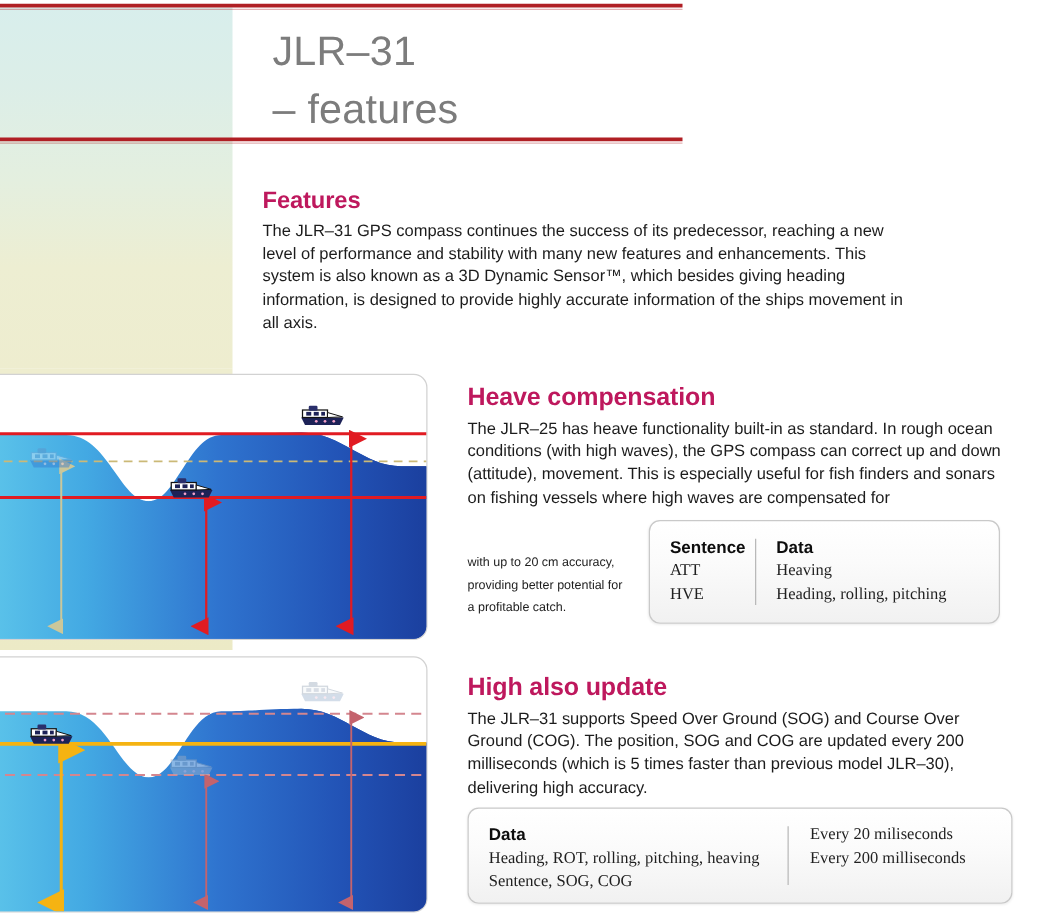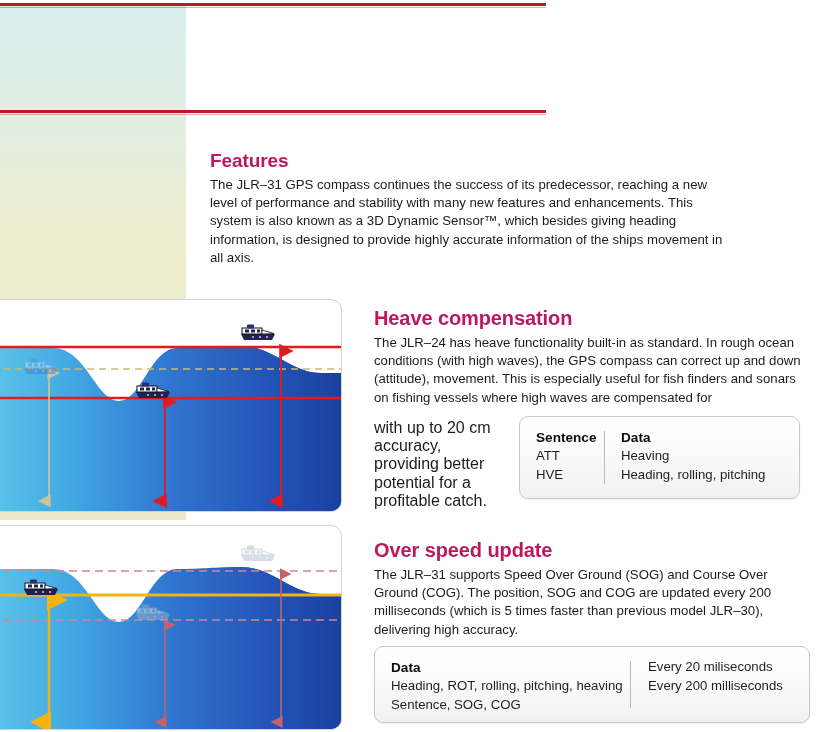--- a/index.html
+++ b/index.html
@@ -58,39 +58,39 @@
   }
   .features .sec-h { font-size: 19px; line-height: 25px; margin-bottom: 3px; }
 
   .heave-sec { position: absolute; left: 374px; top: 305px; width: 430px; }
   .heave-sec .sec-h { font-size: 20px; line-height: 27px; margin-bottom: 2px; }
 
   .hsu-sec { position: absolute; left: 374px; top: 537px; width: 420px; }
   .hsu-sec .sec-h { font-size: 20px; line-height: 27px; margin-bottom: 2px; }
 
   .heave-narrow {
-    position: absolute; left: 374px; top: 419px; width: 130px;
-    color: #1c1c1c; font-size: 16px; line-height: 18.2px;
+    position: absolute; left: 374px; top: 442px; width: 130px;
+    color: #1c1c1c; font-size: 10px; line-height: 18.2px;
   }
 
   
   .infobox {
     position: absolute;
     border: 1px solid #c9c9c9;
     border-radius: 9px;
     background: linear-gradient(to bottom, #ffffff 0%, #fbfbfb 40%, #f1f1f1 100%);
     box-shadow: 0 1px 2px rgba(0,0,0,.07);
     display: flex;
   }
   .infobox.box1 { left: 519px; top: 416px; width: 281px; height: 83px; }
   .infobox.box2 { left: 374px; top: 646px; width: 436px; height: 77px; }
 
   .ib-col { padding: 11px 0 0 0; }
   .ib-head { font-weight: bold; font-size: 13.6px; color: #0d0d0d; line-height: 19px; }
-  .ib-row  { font-size: 13.2px; color: #1f1f1f; line-height: 18.5px; }
+  .ib-row  { font-size: 13.2px; color: #1f1f1f; line-height: 18.5px; font-family: Liberation Serif, serif; }
   .ib-divider { width: 1px; background: #b9b9b9; margin: 14px 0 14px 0; flex: 0 0 1px; }
 
   .box1 .c1 { width: 84px; padding-left: 16px; }
   .box1 .c2 { padding-left: 16px; }
   .box2 .c1 { width: 255px; padding-left: 16px; }
   .box2 .c2 { padding-left: 17px; }
 
   
   .wavecard {
     position: absolute; left: -10px; width: 352px;
@@ -110,48 +110,52 @@
 <div id="page">
 
   <div class="left-panel"></div>
   <div class="left-panel-shade"></div>
 
   <div class="rule top"></div>
   <div class="rule-hair t"></div>
   <div class="rule bottom"></div>
   <div class="rule-hair b"></div>
 
+  <div class="title-block">
+    <div class="title-line">JLR–31</div>
+    <div class="title-line">– features</div>
+  </div>
 
   <div class="features">
     <div class="sec-h">Features</div>
     <div class="body-p">The JLR–31 GPS compass continues the success of its predecessor, reaching a new level of performance and stability with many new features and enhancements. This system is also known as a 3D Dynamic Sensor™, which besides giving heading information, is designed to provide highly accurate information of the ships movement in all axis.</div>
   </div>
 
   <div class="heave-sec">
     <div class="sec-h">Heave compensation</div>
-    <div class="body-p">The JLR–24 has heave functionality built-in as standard. In rough ocean conditions (with high waves), the GPS compass can correct up and down (attitude), movement. This is especially useful for fish finders and sonars on fishing vessels where high waves are compensated for</div>
+    <div class="body-p">The JLR–25 has heave functionality built-in as standard. In rough ocean conditions (with high waves), the GPS compass can correct up and down (attitude), movement. This is especially useful for fish finders and sonars on fishing vessels where high waves are compensated for</div>
   </div>
   <div class="heave-narrow">with up to 20 cm accuracy, providing better potential for a profitable catch.</div>
 
   <div class="infobox box1">
     <div class="ib-col c1">
       <div class="ib-head">Sentence</div>
       <div class="ib-row">ATT</div>
       <div class="ib-row">HVE</div>
     </div>
     <div class="ib-divider"></div>
     <div class="ib-col c2">
       <div class="ib-head">Data</div>
       <div class="ib-row">Heaving</div>
       <div class="ib-row">Heading, rolling, pitching</div>
     </div>
   </div>
 
   <div class="hsu-sec">
-    <div class="sec-h">Over speed update</div>
+    <div class="sec-h">High also update</div>
     <div class="body-p">The JLR–31 supports Speed Over Ground (SOG) and Course Over Ground (COG). The position, SOG and COG are updated every 200 milliseconds (which is 5 times faster than previous model JLR–30), delivering high accuracy.</div>
   </div>
 
   <div class="infobox box2">
     <div class="ib-col c1">
       <div class="ib-head">Data</div>
       <div class="ib-row">Heading, ROT, rolling, pitching, heaving</div>
       <div class="ib-row">Sentence, SOG, COG</div>
     </div>
     <div class="ib-divider"></div>

